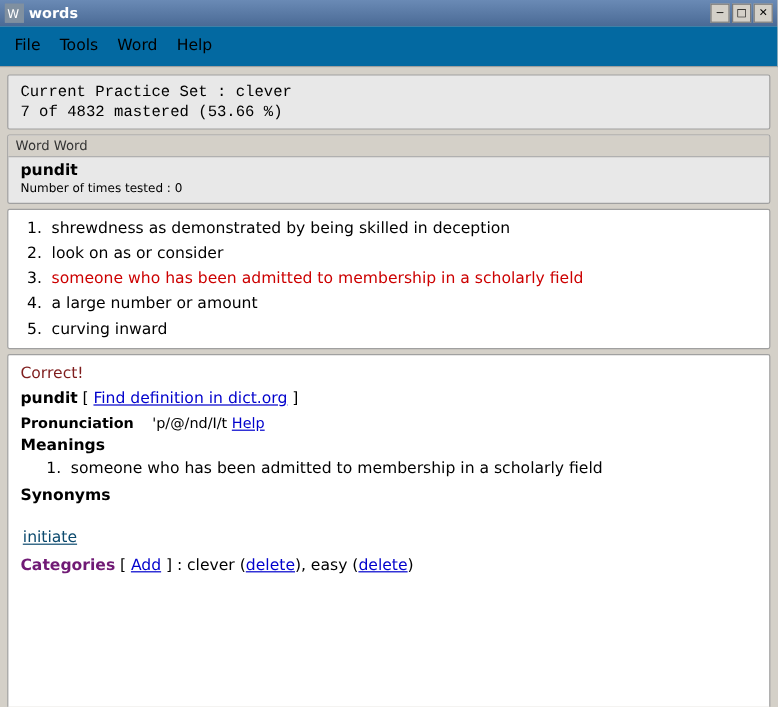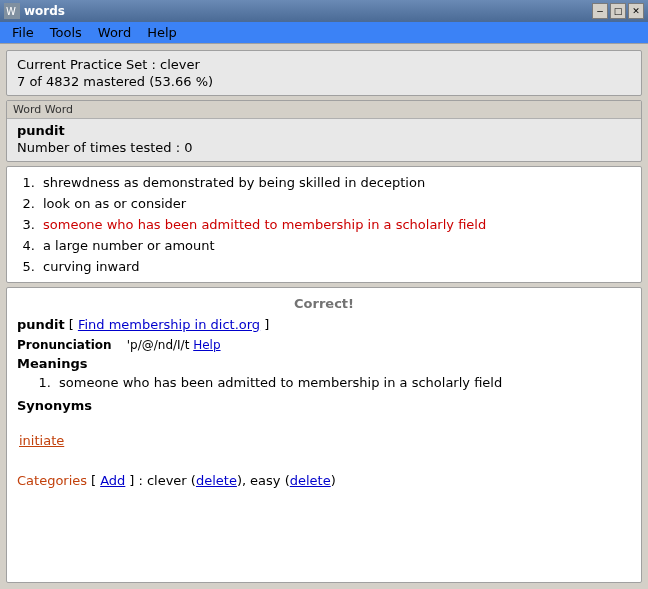--- a/index.html
+++ b/index.html
@@ -46,25 +46,25 @@
       display: flex;
       align-items: center;
       justify-content: center;
       font-size: 9px;
       cursor: pointer;
       color: #000;
     }
 
     
     .menubar {
-      background: #3b82f6;
+      background: #0369a1;
       border-bottom: 1px solid #a0a0a0;
       display: flex;
       padding: 2px 4px;
-      height: 22px;
+      height: 34px;
       align-items: center;
     }
     .menubar-item {
       padding: 1px 8px;
       font-size: 13px;
       cursor: pointer;
       color: #000;
     }
 
     
@@ -76,20 +76,21 @@
       gap: 4px;
       height: calc(589px - 44px);
     }
 
     
     .info-panel {
       background: #e8e8e8;
       border: 1px solid #a0a0a0;
       padding: 6px 10px;
       border-radius: 2px;
+      font-family: Liberation Mono, monospace;
     }
     .info-panel .practice-set {
       font-size: 13px;
       color: #000;
       margin-bottom: 2px;
     }
     .info-panel .mastered {
       font-size: 13px;
       color: #000;
     }
@@ -111,21 +112,21 @@
     .test-panel-content {
       padding: 4px 10px 6px;
     }
     .test-word {
       font-size: 13px;
       font-weight: bold;
       color: #000;
       margin-bottom: 2px;
     }
     .times-tested {
-      font-size: 13px;
+      font-size: 10px;
       color: #000;
     }
 
     
     .definitions-panel {
       background: #fff;
       border: 1px solid #a0a0a0;
       padding: 8px 10px;
       border-radius: 2px;
       flex-shrink: 0;
@@ -150,24 +151,23 @@
     .result-panel {
       background: #fff;
       border: 1px solid #a0a0a0;
       padding: 8px 10px;
       border-radius: 2px;
       flex: 1;
       overflow-y: auto;
     }
     .correct-label {
       font-size: 13px;
-      font-weight: bold;
-      color: #737373;
+      font-weight: normal;
+      color: #7f1d1d;
       margin-bottom: 6px;
-      text-align: center;
     }
     .word-line {
       display: flex;
       align-items: baseline;
       gap: 4px;
       margin-bottom: 6px;
       font-size: 13px;
     }
     .word-bold {
       font-weight: bold;
@@ -198,36 +198,36 @@
       margin-bottom: 8px;
       font-size: 13px;
     }
     .synonyms-label {
       font-weight: bold;
       color: #000;
       margin-bottom: 20px;
       font-size: 13px;
     }
     .synonym-link {
-      color: #c2410c;
+      color: #0c4a6e;
       text-decoration: underline;
       cursor: pointer;
       font-size: 13px;
       display: block;
-      margin-bottom: 25px;
+      margin-bottom: 8px;
       margin-left: 2px;
     }
     .categories-line {
       display: flex;
       align-items: baseline;
       gap: 4px;
       flex-wrap: wrap;
       font-size: 13px;
     }
-    .categories-label { font-weight: normal; color: #c2410c; }
+    .categories-label { font-weight: bold; color: #701a75; }
   </style>
 </head>
 <body>
 
 <div class="titlebar">
   <div class="titlebar-icon">
     <svg width="16" height="16">
         <rect width="16" height="16" fill="#8090a0"></rect>
         <text x="2" y="12" font-size="10" fill="white">W</text>
       </svg>
@@ -284,21 +284,21 @@
         <span class="def-text">curving inward</span>
       </div>
     </div>
 
   <div class="result-panel">
     <div class="correct-label">Correct!</div>
 
     <div class="word-line">
       <span class="word-bold">pundit</span>
       <span class="bracket">[</span>
-      <span class="link">Find membership in dict.org</span>
+      <span class="link">Find definition in dict.org</span>
       <span class="bracket">]</span>
     </div>
 
     <div class="pronunciation-line">
       <span class="pron-label">Pronunciation</span>
       &nbsp;&nbsp;
       <span class="pron-text">'p/@/nd/I/t</span>
       <span class="link">Help</span>
     </div>
 

